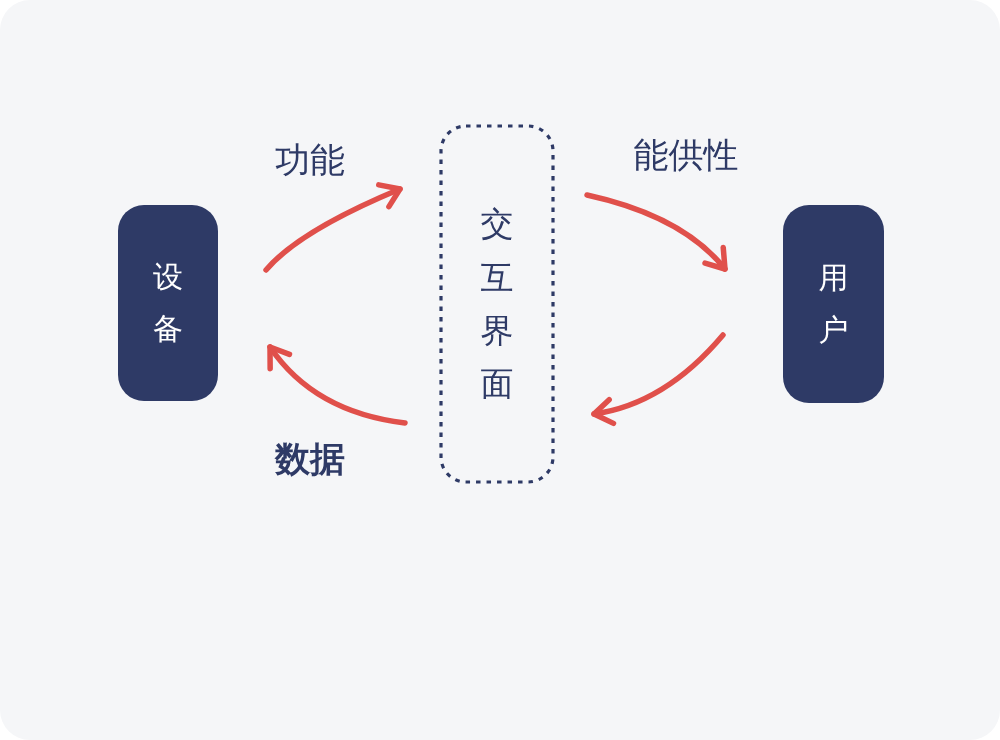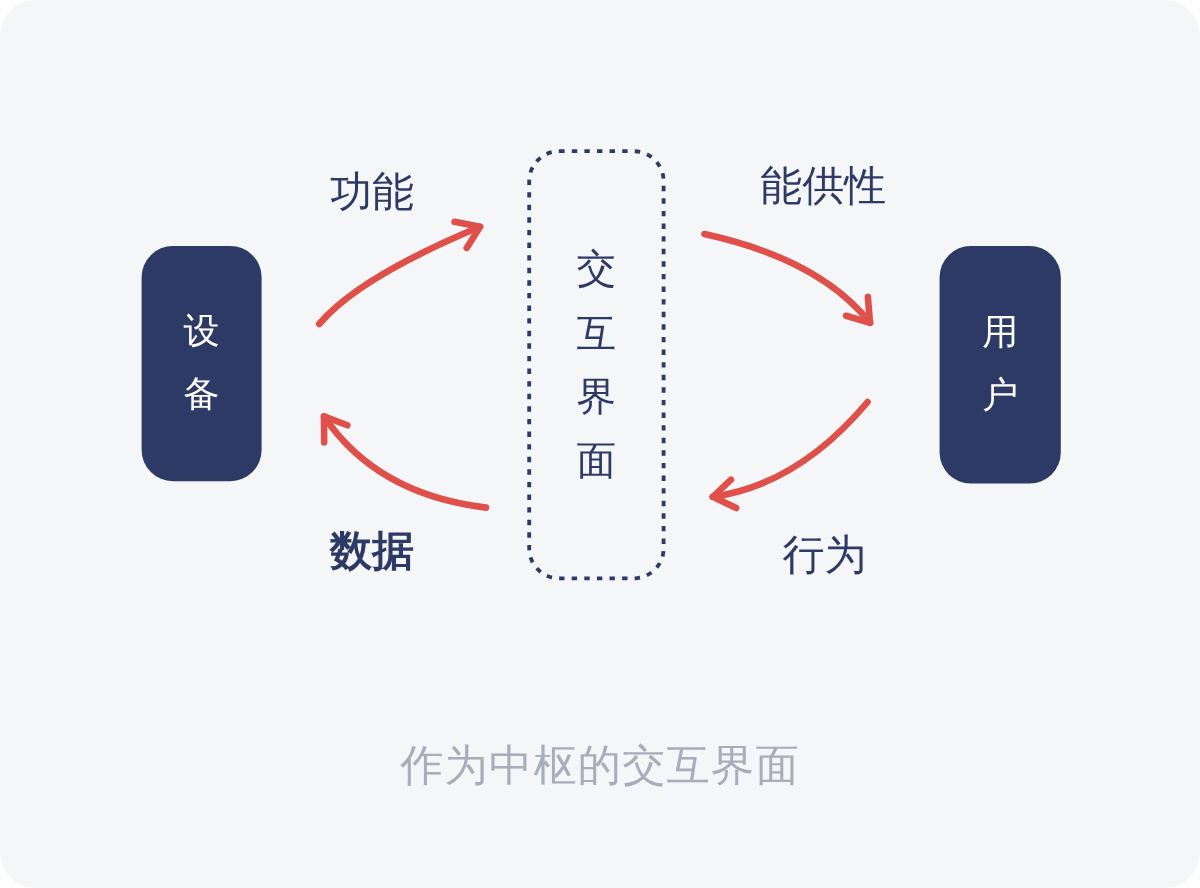--- a/index.html
+++ b/index.html
@@ -107,17 +107,15 @@
 
   <div class="node node-user">用
 户</div>
 
   <div class="edge-label label-affordance">能供性</div>
 
   <div class="edge-label label-function">功能</div>
 
   <div class="edge-label label-data">数据</div>
 
-  <div class="edge-label label-behavior">行为</div>
 
-  <div class="caption">作为中枢的交互界面</div>
 
 </div>
 
 </body></html>

